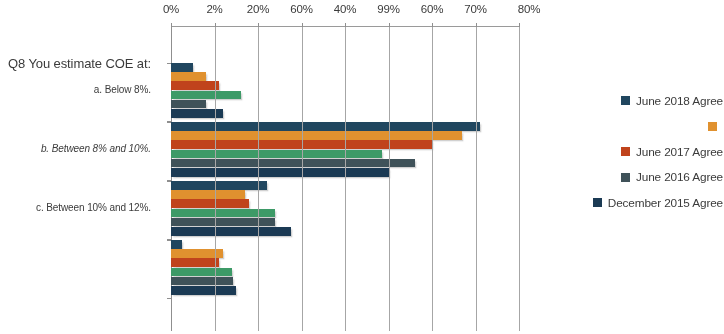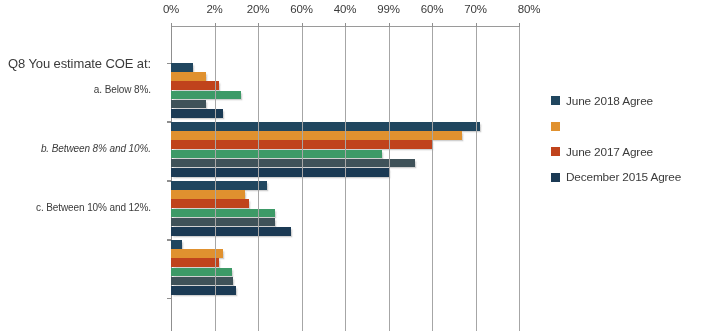--- a/index.html
+++ b/index.html
@@ -136,20 +136,21 @@
   .legend {
     position: absolute;
     left: 551px;
     top: 88px;
     width: 172px;
   }
   .legend-item {
     display: flex;
     align-items: center;
     height: 25.5px;
+    justify-content: flex-end;
   }
   .legend-swatch {
     width: 9px;
     height: 9px;
     flex: 0 0 9px;
     margin-right: 6px;
   }
   .legend-label {
     font-size: 11.8px;
     color: #3b3b3b;
@@ -299,18 +300,22 @@
         <span class="legend-label">June 2018 Agree</span>
       </div>
       <div class="legend-item">
         <span class="legend-swatch" style="background: rgb(224, 145, 47);"></span>
       </div>
       <div class="legend-item">
         <span class="legend-swatch" style="background: rgb(192, 67, 28);"></span>
         <span class="legend-label">June 2017 Agree</span>
       </div>
       <div class="legend-item">
+        <span class="legend-swatch" style="background: rgb(63, 82, 89);"></span>
+        <span class="legend-label">June 2016  Agree</span>
+      </div>
+      <div class="legend-item">
         <span class="legend-swatch" style="background: rgb(27, 58, 84);"></span>
         <span class="legend-label">December 2015  Agree</span>
       </div>
     </div>
 
 </div>
 
 </body></html>

